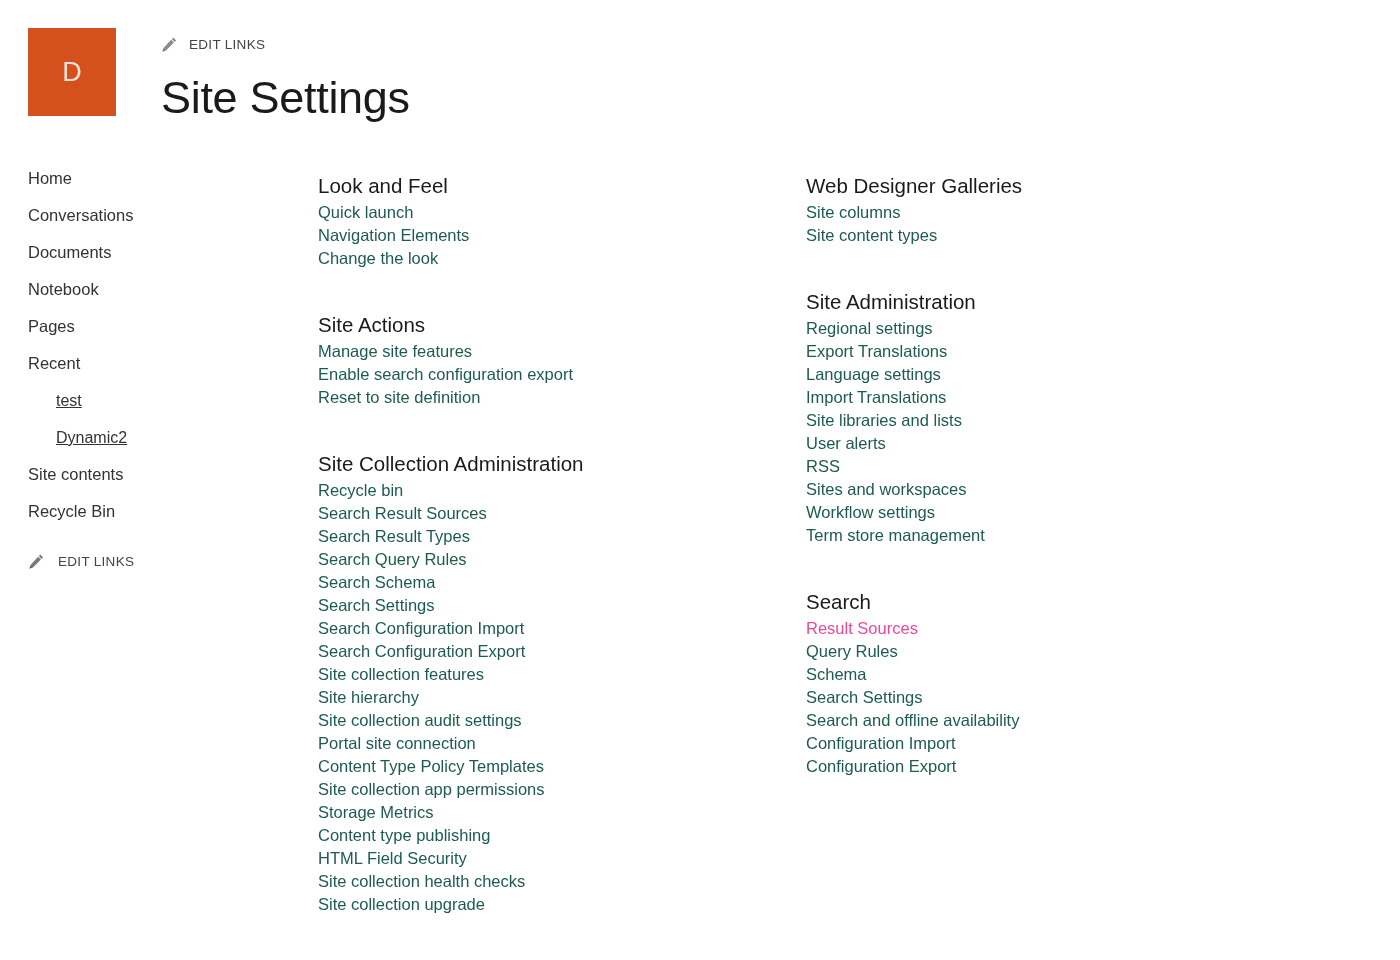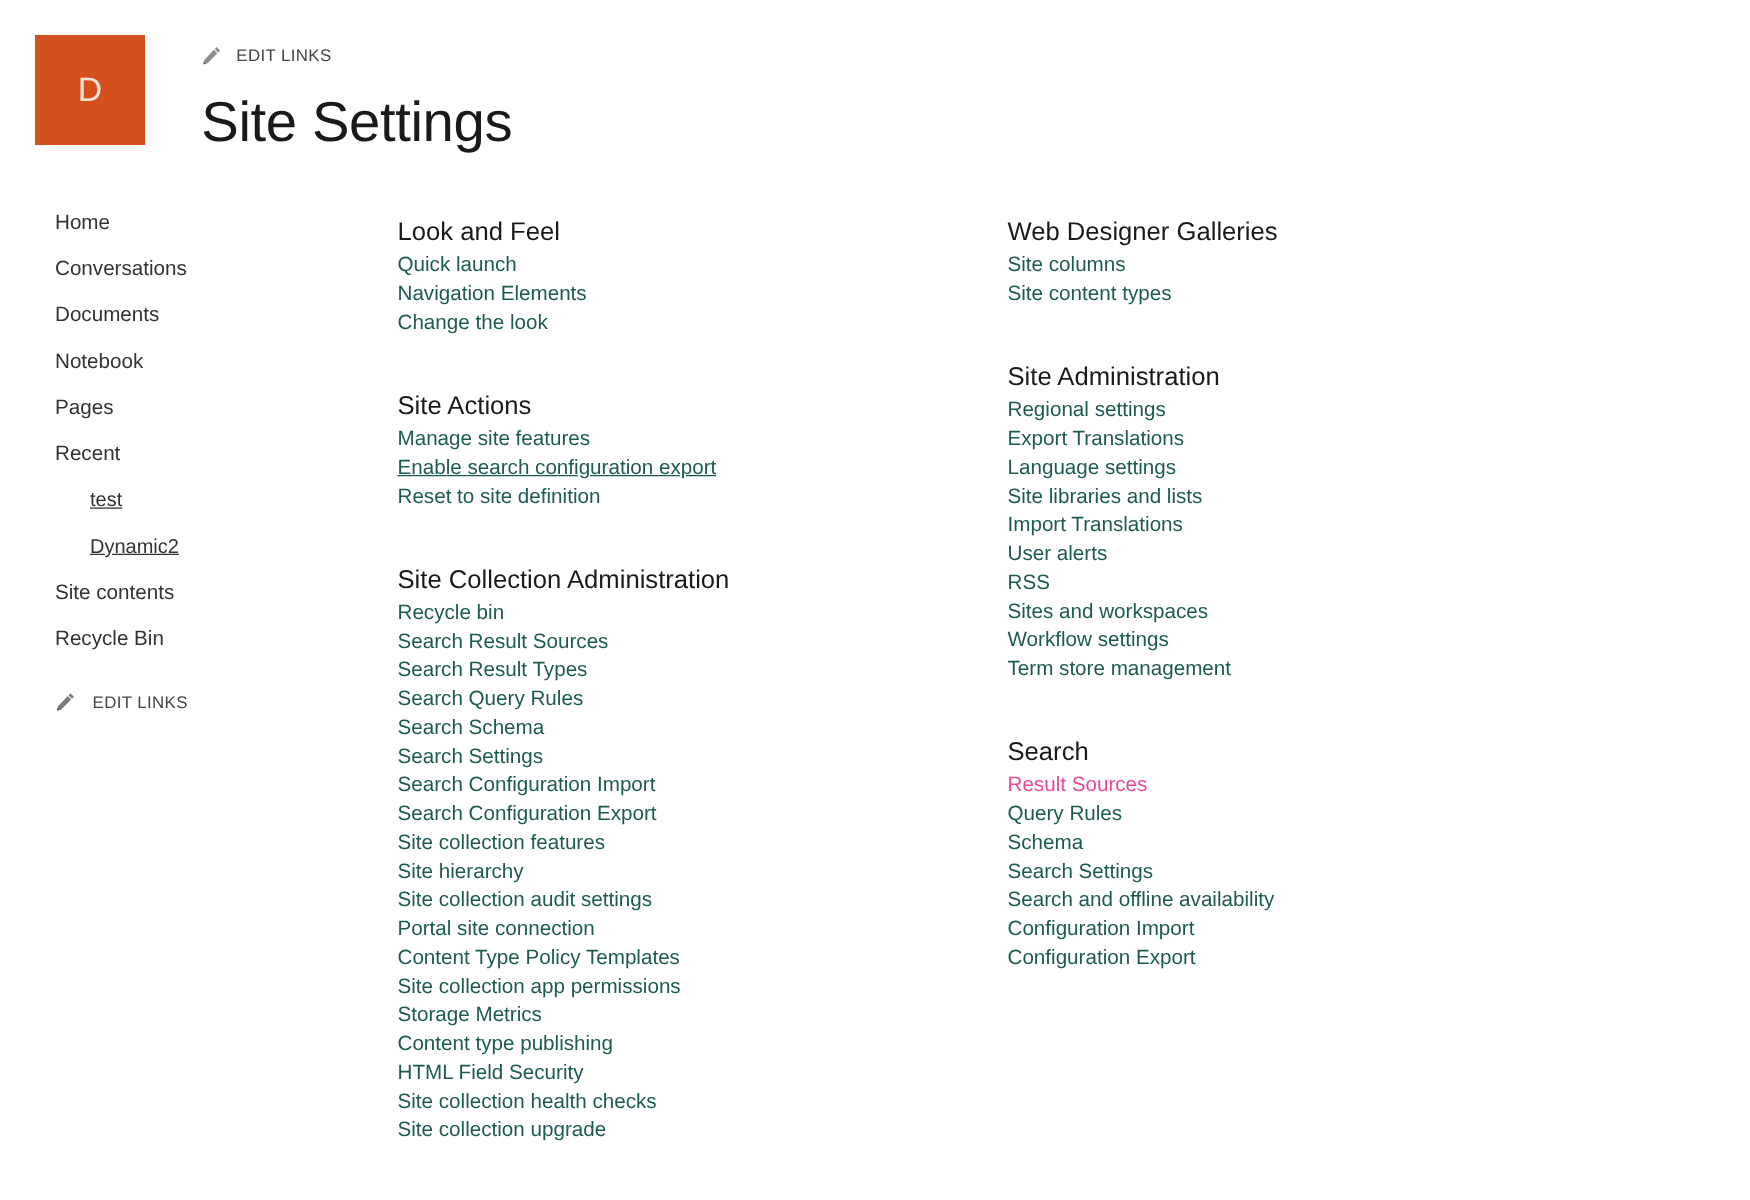--- a/index.html
+++ b/index.html
@@ -68,21 +68,21 @@
   .pencil-icon {
     display: inline-block;
     width: 17px;
     height: 17px;
     flex: 0 0 auto;
   }
 
   
   #sidebar {
     position: absolute;
-    left: 16px;
+    left: 0;
     top: 160px;
     width: 300px;
   }
   .nav-item {
     height: 37px;
     line-height: 37px;
     padding-left: 28px;
     font-size: 16.5px;
     color: #333333;
     white-space: nowrap;
@@ -195,21 +195,21 @@
   <div class="column" id="column-1">
       <div class="section">
         <div class="section-heading">Look and Feel</div>
         <a class="section-link" style="color: rgb(29, 91, 82);">Quick launch</a>
         <a class="section-link" style="color: rgb(29, 91, 82);">Navigation Elements</a>
         <a class="section-link" style="color: rgb(29, 91, 82);">Change the look</a>
       </div>
       <div class="section">
         <div class="section-heading">Site Actions</div>
         <a class="section-link" style="color: rgb(29, 91, 82);">Manage site features</a>
-        <a class="section-link" style="color: rgb(29, 91, 82); text-decoration: underline;">Enable search configuration export</a>
+        <a class="section-link" style="color: rgb(29, 91, 82);">Enable search configuration export</a>
         <a class="section-link" style="color: rgb(29, 91, 82);">Reset to site definition</a>
       </div>
       <div class="section">
         <div class="section-heading">Site Collection Administration</div>
         <a class="section-link" style="color: rgb(29, 91, 82);">Recycle bin</a>
         <a class="section-link" style="color: rgb(29, 91, 82);">Search Result Sources</a>
         <a class="section-link" style="color: rgb(29, 91, 82);">Search Result Types</a>
         <a class="section-link" style="color: rgb(29, 91, 82);">Search Query Rules</a>
         <a class="section-link" style="color: rgb(29, 91, 82);">Search Schema</a>
         <a class="section-link" style="color: rgb(29, 91, 82);">Search Settings</a>
@@ -232,22 +232,22 @@
       <div class="section">
         <div class="section-heading">Web Designer Galleries</div>
         <a class="section-link" style="color: rgb(29, 91, 82);">Site columns</a>
         <a class="section-link" style="color: rgb(29, 91, 82);">Site content types</a>
       </div>
       <div class="section">
         <div class="section-heading">Site Administration</div>
         <a class="section-link" style="color: rgb(29, 91, 82);">Regional settings</a>
         <a class="section-link" style="color: rgb(29, 91, 82);">Export Translations</a>
         <a class="section-link" style="color: rgb(29, 91, 82);">Language settings</a>
+        <a class="section-link" style="color: rgb(29, 91, 82);">Import Translations</a>
         <a class="section-link" style="color: rgb(29, 91, 82);">Site libraries and lists</a>
-        <a class="section-link" style="color: rgb(29, 91, 82);">Import Translations</a>
         <a class="section-link" style="color: rgb(29, 91, 82);">User alerts</a>
         <a class="section-link" style="color: rgb(29, 91, 82);">RSS</a>
         <a class="section-link" style="color: rgb(29, 91, 82);">Sites and workspaces</a>
         <a class="section-link" style="color: rgb(29, 91, 82);">Workflow settings</a>
         <a class="section-link" style="color: rgb(29, 91, 82);">Term store management</a>
       </div>
       <div class="section">
         <div class="section-heading">Search</div>
         <a class="section-link" style="color: #ec4899;">Result Sources</a>
         <a class="section-link" style="color: rgb(29, 91, 82);">Query Rules</a>

